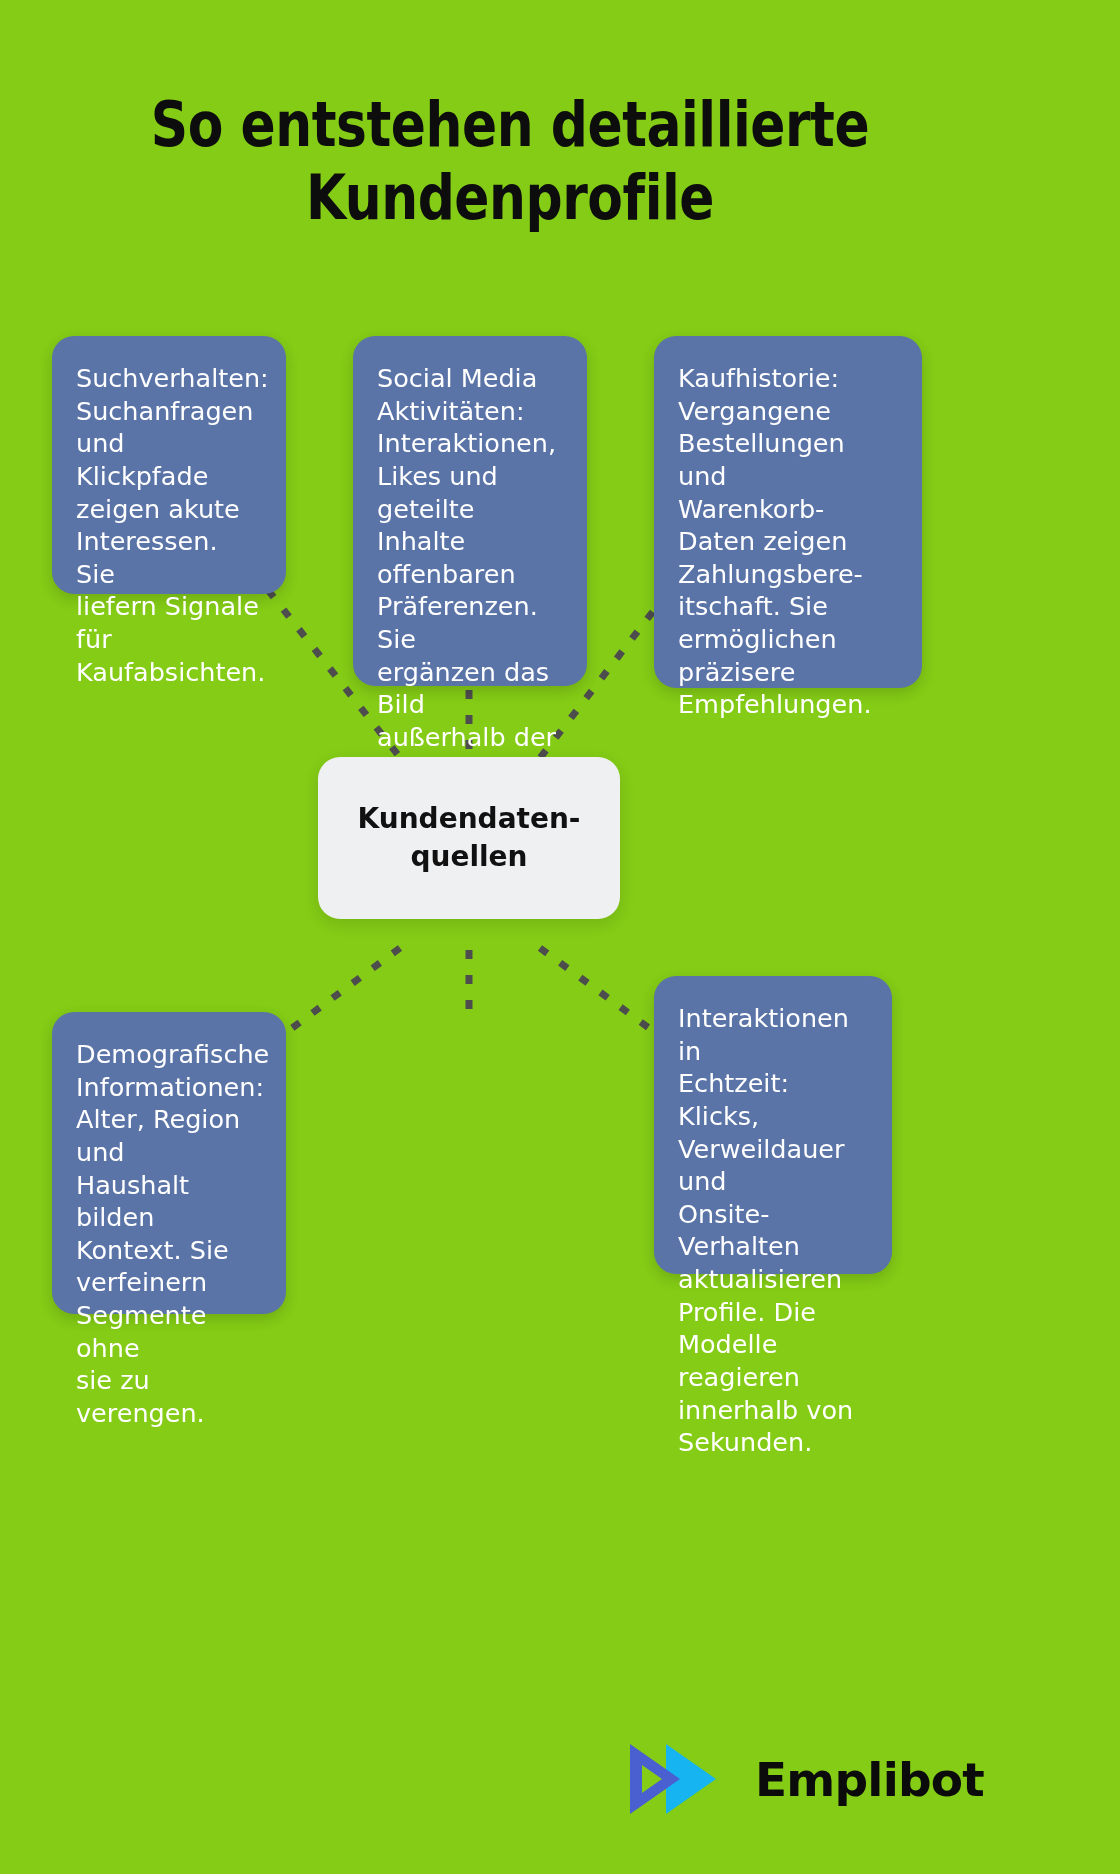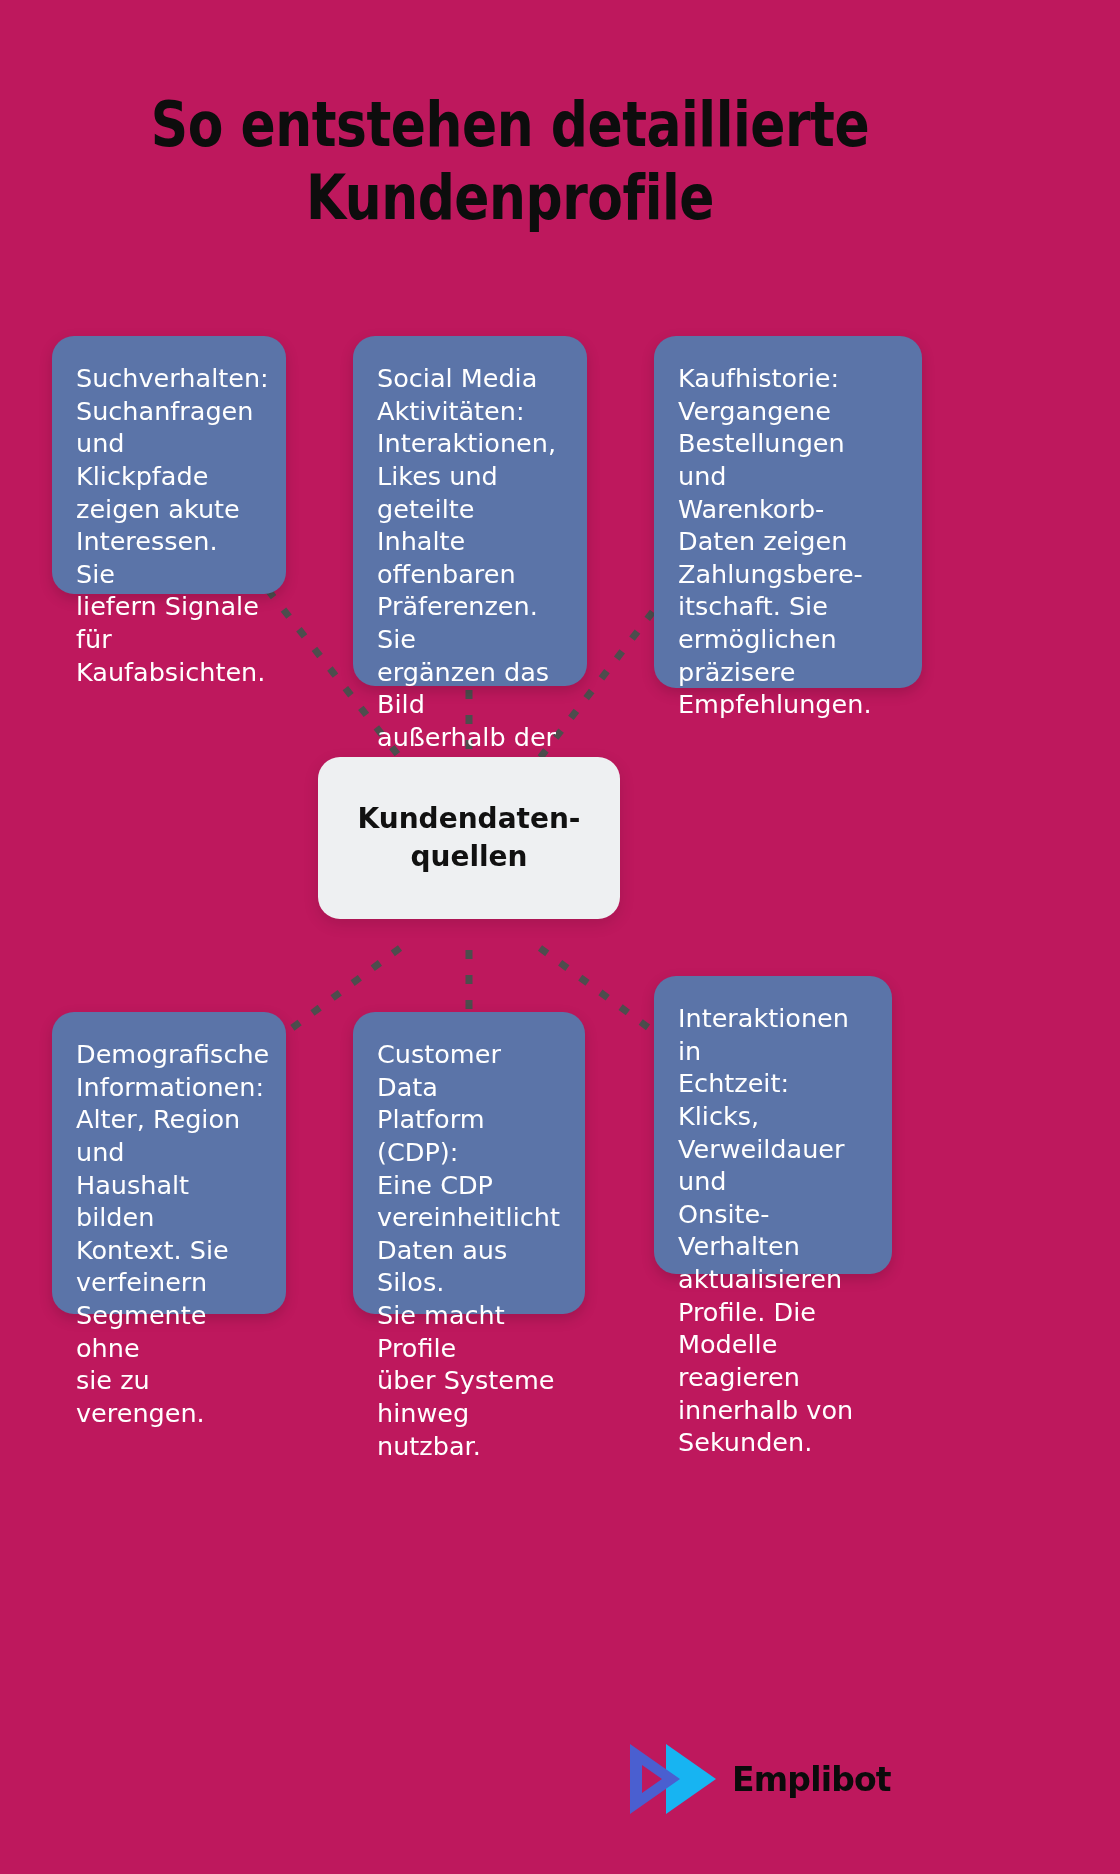--- a/index.html
+++ b/index.html
@@ -10,21 +10,21 @@
     width: 1120px;
     height: 1874px;
     background: #e0e2e2;
     font-family: "Liberation Sans", sans-serif;
     overflow: hidden;
   }
   #canvas {
     position: relative;
     width: 1120px;
     height: 1874px;
-    background: #be185d;
+    background: #84cc16;
   }
 
   
   .title {
     position: absolute;
     left: 110px;
     top: 88px;
     width: 800px;
     text-align: center;
     font-family: "DejaVu Sans Condensed", "Liberation Sans Narrow", "Liberation Sans", sans-serif;
@@ -98,25 +98,26 @@
     left: 630px;
     top: 1742px;
     display: flex;
     align-items: center;
     gap: 16px;
   }
   .logo-mark { width: 86px; height: 74px; display:block; }
   .logo-text {
     font-family: "DejaVu Sans", sans-serif;
     font-weight: bold;
-    font-size: 33px;
+    font-size: 47px;
     color: #0b0b0b;
     letter-spacing: -0.8px;
     line-height: 1;
     position: relative;
+    margin-left: 23px;
   }
 </style>
 </head>
 <body>
 
 <div id="canvas">
 
   <div class="title">So entstehen detaillierte
 Kundenprofile</div>
 
@@ -182,30 +183,20 @@
     <span class="txt">Demografische
 Informationen:
 Alter, Region und
 Haushalt bilden
 Kontext. Sie
 verfeinern
 Segmente ohne
 sie zu verengen.</span>
   </div>
 
-  <div class="node" id="node-4">
-    <span class="txt">Customer Data
-Platform (CDP):
-Eine CDP
-vereinheitlicht
-Daten aus Silos.
-Sie macht Profile
-über Systeme
-hinweg nutzbar.</span>
-  </div>
 
   <div class="node" id="node-5">
     <span class="txt">Interaktionen in
 Echtzeit: Klicks,
 Verweildauer und
 Onsite-Verhalten
 aktualisieren
 Profile. Die
 Modelle
 reagieren

